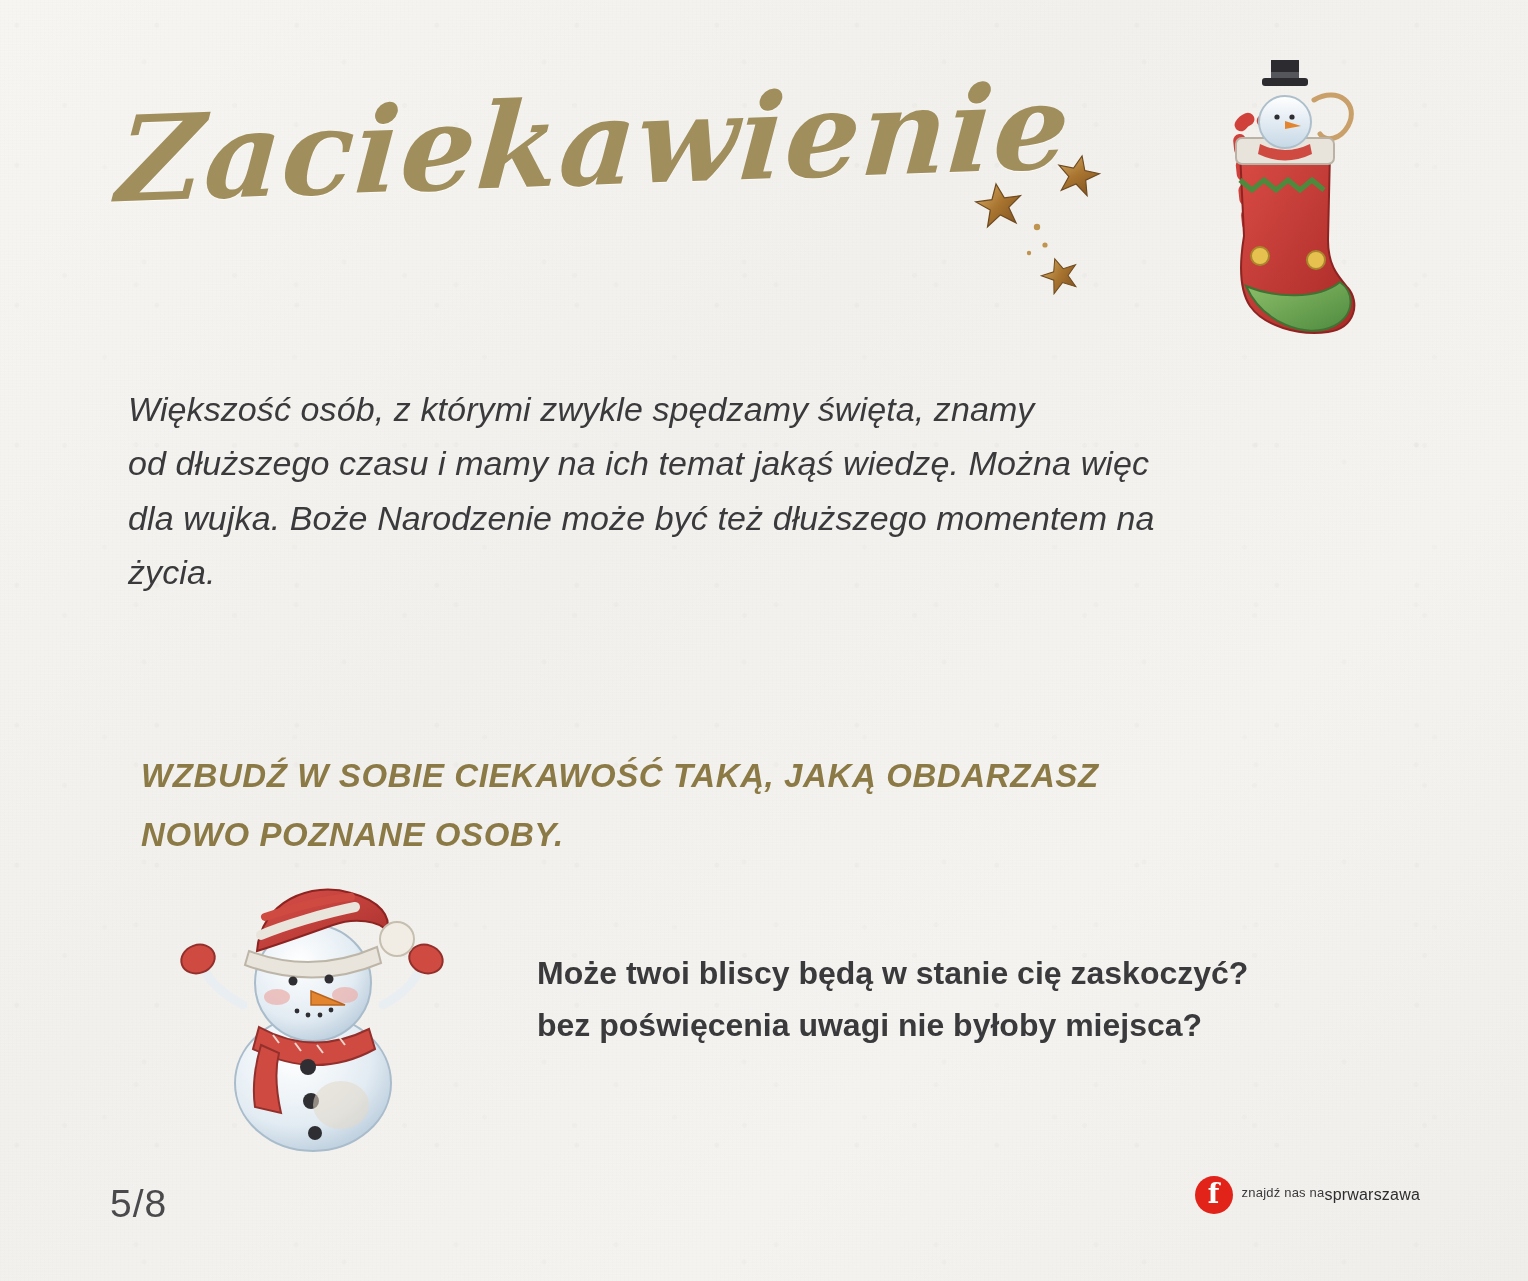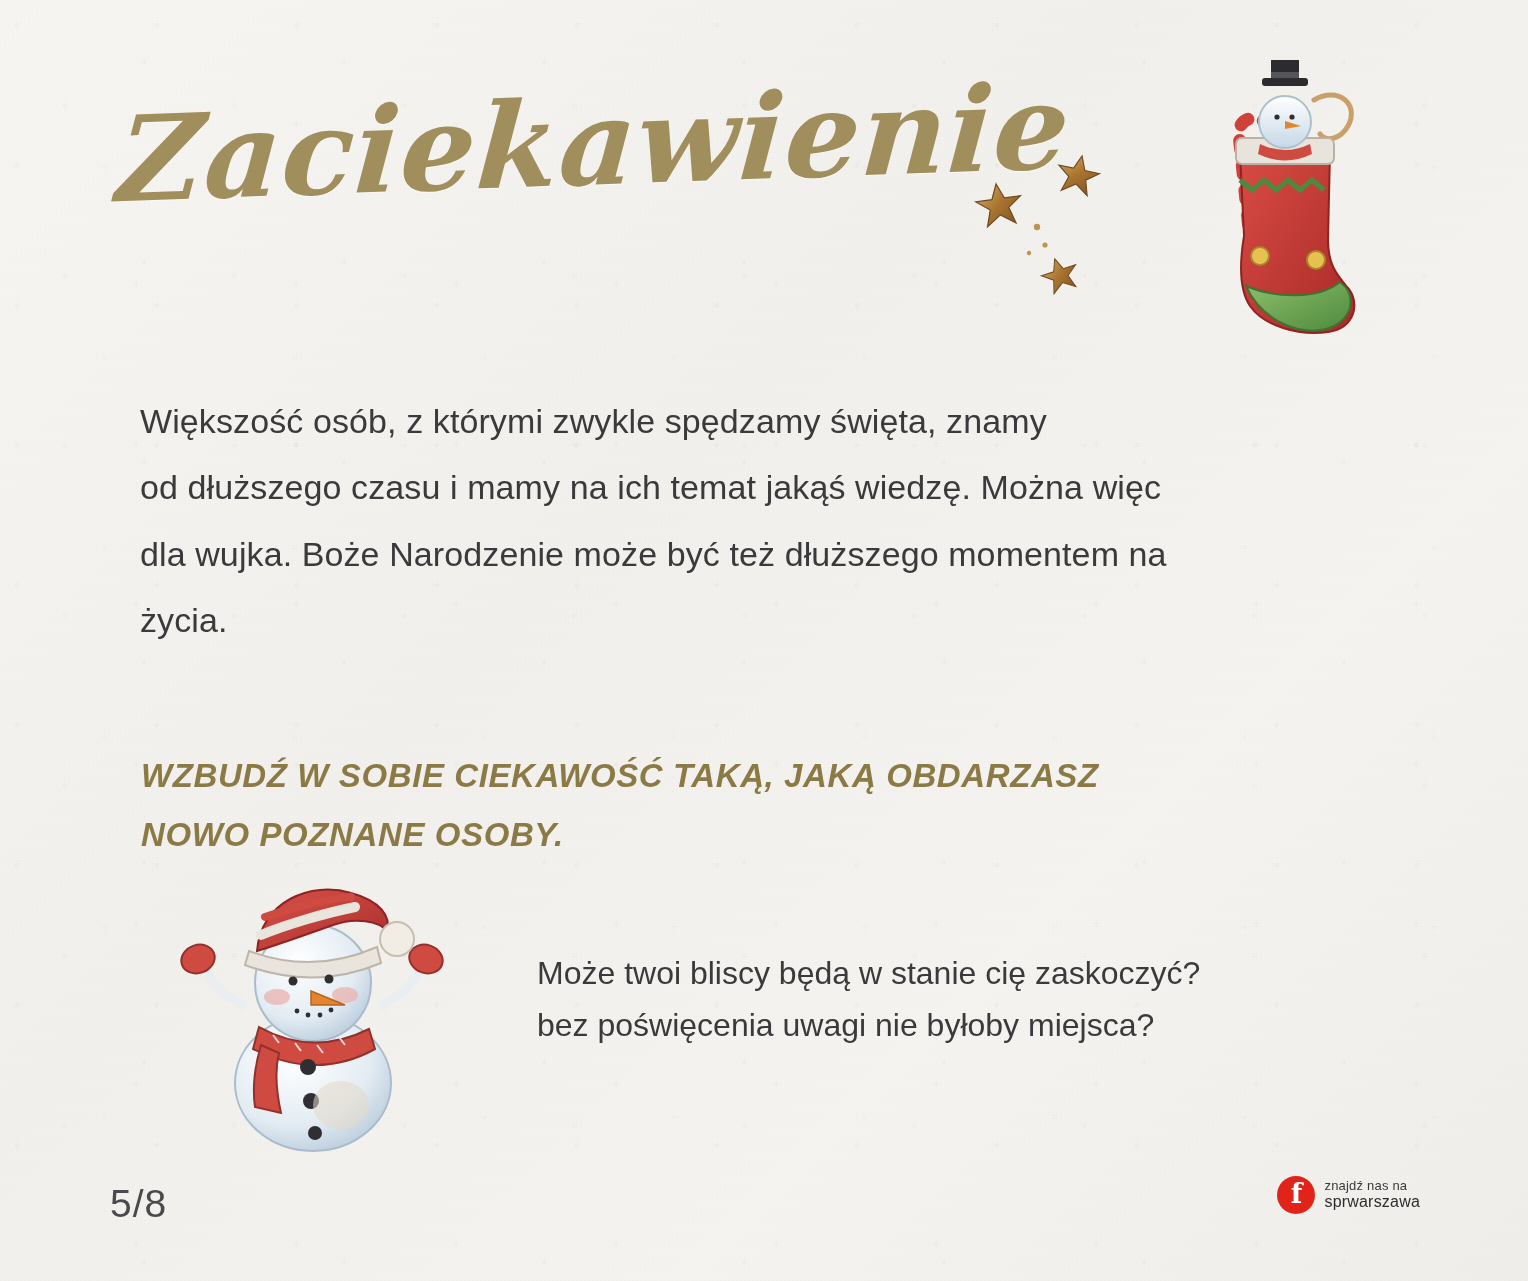--- a/index.html
+++ b/index.html
@@ -61,21 +61,21 @@
     position: absolute;
     left: 128px;
     top: 382px;
     width: 1290px;
     font-size: 34px;
     line-height: 1.6;
     color: #3a3a3c;
     font-weight: 400;
     letter-spacing: 0.1px;
   }
-  .body-text p { margin: 12px; }
+  .body-text p { margin: 0; font-style: italic; }
 
   .highlight {
     position: absolute;
     left: 133px;
     top: 742px;
     width: 1290px;
     font-size: 33px;
     font-weight: bold;
     line-height: 1.55;
     color: #8b7a46;
@@ -85,21 +85,21 @@
 
   .bottom-text {
     position: absolute;
     left: 537px;
     top: 948px;
     width: 900px;
     font-size: 32px;
     line-height: 1.62;
     color: #3a3a3c;
   }
-  .bottom-text p { margin: 0; }
+  .bottom-text p { margin: 0; font-weight: bold; }
 
   .page-num {
     position: absolute;
     left: 110px;
     top: 1182px;
     font-size: 39px;
     color: #4a4a4c;
     letter-spacing: 1px;
   }
 
@@ -121,21 +121,21 @@
     align-items: center;
     justify-content: center;
     color: #ffffff;
     font-family: "DejaVu Serif", serif;
     font-weight: bold;
     font-size: 27px;
     line-height: 1;
     padding-bottom: 3px;
     box-sizing: border-box;
   }
-  .brand-lines { display: flex; flex-direction: column; line-height: 1.12; }
+  .brand-lines { display: flex; flex-direction: row; line-height: 1.12; }
   .brand-top { font-size: 13px; color: #3a3a3c; letter-spacing: 0.2px; }
   .brand-bottom { font-size: 16px; font-weight: normal; color: #2d2d2f; letter-spacing: 0.2px; }
 
   
   .deco { position: absolute; }
 
   
   #stars { left: 965px; top: 135px; width: 160px; height: 170px; }
 
   

